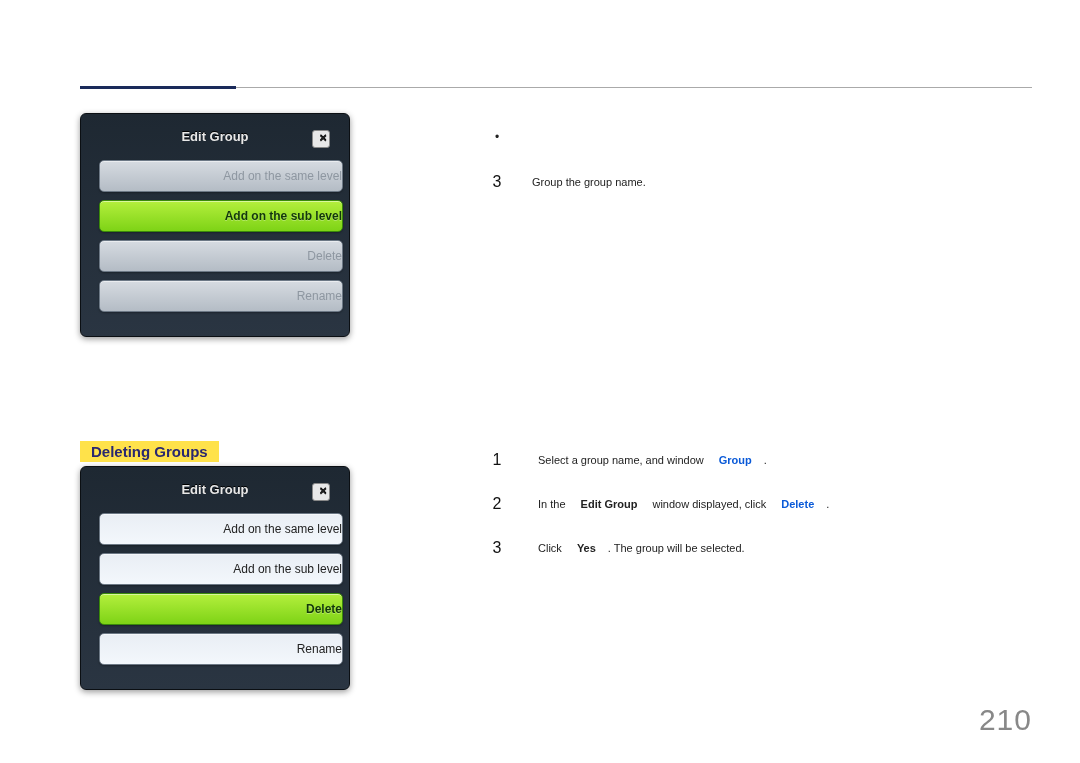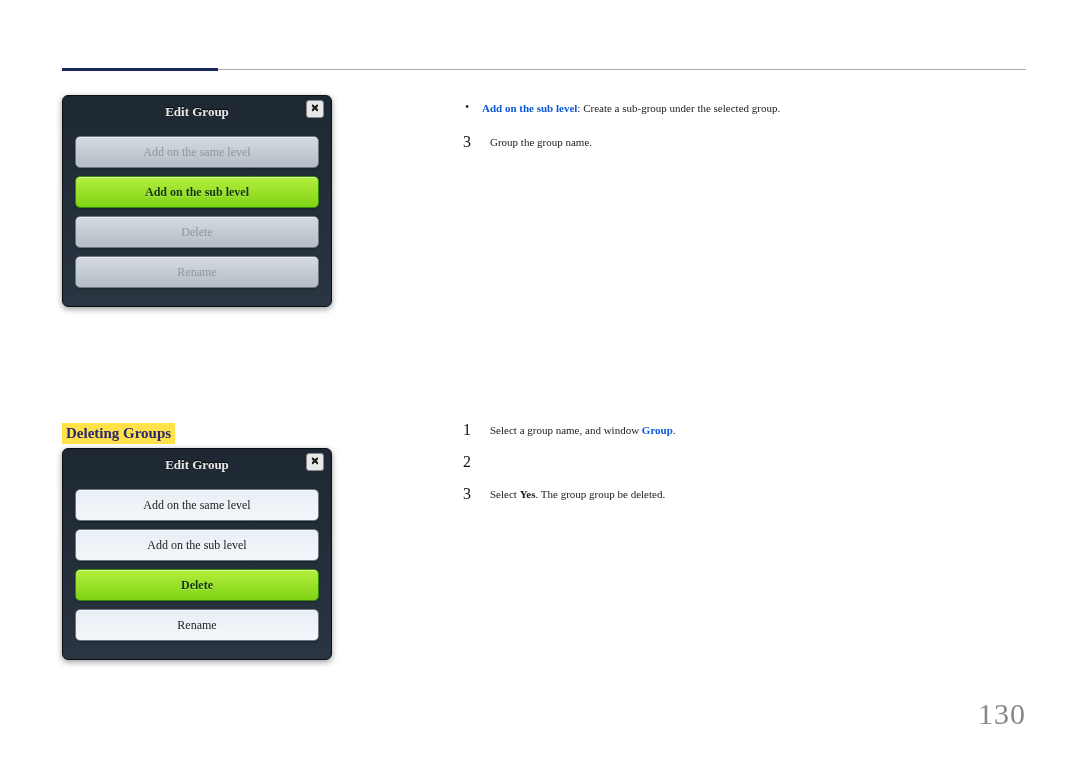--- a/index.html
+++ b/index.html
@@ -1,15 +1,15 @@
 <!DOCTYPE html>
 <html><head>
 <meta charset="utf-8">
 <style>
-  * { box-sizing: border-box; margin: 0; padding: 0; font-family: Liberation Serif, serif; }
+  * { box-sizing: border-box; margin: 6px; padding: 0; }
   body {
     font-family: Arial, Helvetica, sans-serif;
     background: #ffffff;
     width: 1080px;
     height: 763px;
     position: relative;
     color: #222;
   }
   .header-line-short {
     position: absolute;
@@ -68,21 +68,21 @@
   .opt-btn {
     display: block;
     width: 100%;
     height: 32px;
     margin-top: 8px;
     border-radius: 5px;
     border: 1px solid #6c7885;
     background: linear-gradient(#d6dbe1,#b4bcc5);
     color: #4a5662;
     font-size: 12px;
-    text-align: center;
+    text-align: right;
     line-height: 30px;
     cursor: pointer;
     box-shadow: inset 0 1px 0 rgba(255,255,255,0.5), 0 1px 2px rgba(0,0,0,0.3);
   }
   .opt-btn.active1 {
     background: linear-gradient(#e9eef4,#f3f7fc);
     color: #222;
     font-weight: 400;
   }
   .opt-btn.green {
@@ -105,21 +105,21 @@
   .step-num { font-size:16px; font-weight:400; color:#111; width:14px; text-align:center; line-height:16px; }
   .step-text { font-size:11px; color:#222; line-height:16px; }
   .section1-pos { position: absolute; left: 460px; top: 100px; width: 540px; }
   .section2-pos { position: absolute; left: 460px; top: 422px; width: 540px; }
 
   .heading-highlight {
     position: absolute;
     left: 62px;
     top: 423px;
     background: #ffe24a;
-    padding: 2px 4px;
+    padding: 2px 11px;
     font-size: 15px;
     font-weight: bold;
     color: #2a2870;
   }
 
   .page-number {
     position: absolute;
     right: 54px;
     bottom: 32px;
     font-size: 30px;
@@ -143,23 +143,20 @@
   </div>
   <div class="opt-btn dim">Add on the same level</div>
   <div class="opt-btn green">Add on the sub level</div>
   <div class="opt-btn dim">Delete</div>
   <div class="opt-btn dim">Rename</div>
 </div>
 
 <div class="section1-pos">
   <div class="bullet-row" style="margin-bottom:18px;">
     <span class="bullet-dot">•</span>
-    <span class="step-text">
-      <span class="blue-bold">Add on the sub level</span><span>: Create a sub-group under the selected group.</span>
-    </span>
   </div>
   <div class="step-row">
     <span class="step-num">3</span>
     <span class="step-text">Group the group name.</span>
   </div>
 </div>
 
 <div class="heading-highlight">Deleting Groups</div>
 
 <div class="dialog dialog2-pos">
@@ -177,22 +174,25 @@
 
 <div class="section2-pos">
   <div class="step-row">
     <span class="step-num">1</span>
     <span class="step-text">
       <span>Select a group name, and window </span><span class="blue-bold">Group</span><span>.</span>
     </span>
   </div>
   <div class="step-row">
     <span class="step-num">2</span>
+    <span class="step-text">
+      <span>In the </span><span style="font-weight:bold;">Edit Group</span><span> window displayed, click </span><span class="blue-bold">Delete</span><span>.</span>
+    </span>
   </div>
   <div class="step-row">
     <span class="step-num">3</span>
     <span class="step-text">
-      <span>Select </span><span style="font-weight:bold;">Yes</span><span>. The group group be deleted.</span>
+      <span>Click </span><span style="font-weight:bold;">Yes</span><span>. The group will be selected.</span>
     </span>
   </div>
 </div>
 
-<div class="page-number">130</div>
+<div class="page-number">210</div>
 
 </body></html>

